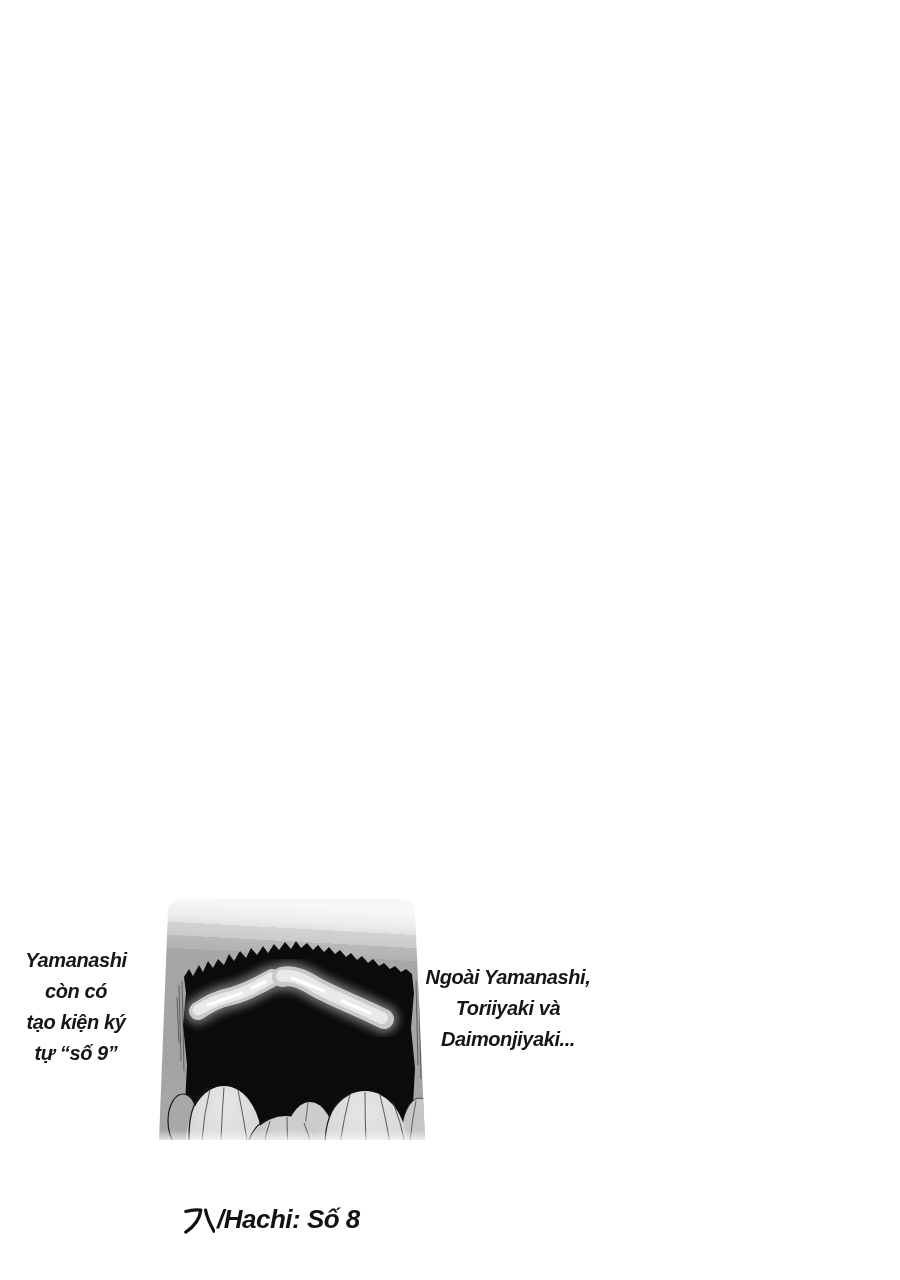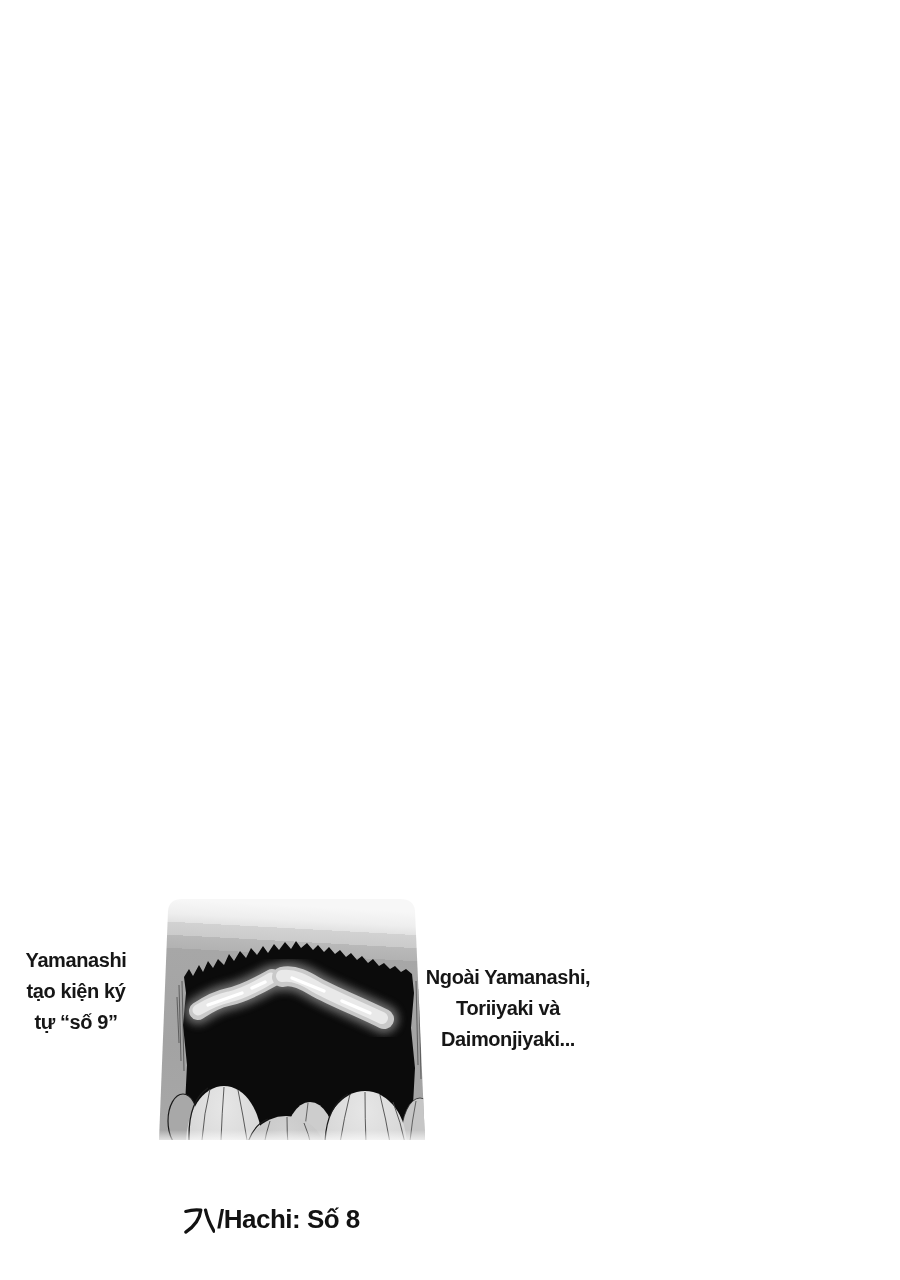--- a/index.html
+++ b/index.html
@@ -1,18 +1,18 @@
 <!DOCTYPE html>
 <html><head>
 <meta charset="utf-8">
 <style>
   html,body{margin:0;padding:0;background:#ffffff;}
   .page{
     position:relative;width:900px;height:1280px;background:#ffffff;overflow:hidden;
-    font-family:"Liberation Sans","DejaVu Sans",sans-serif;color:#111;
+    font-family:"Liberation Sans","DejaVu Sans",sans-serif;color:#111;font-style:italic;
   }
   .speech{
     position:absolute;font-weight:700;text-align:center;
     font-size:20px;line-height:31px;letter-spacing:-0.4px;color:#161616;
   }
   .speech-left{left:0px;top:945px;width:152px;}
   .speech-right{left:419px;top:962px;width:178px;}
   .speech div{white-space:nowrap;}
   .panel{position:absolute;left:158px;top:893px;width:278px;height:252px;}
   .panel svg{display:block;width:278px;height:252px;}
@@ -23,20 +23,21 @@
   }
   .caption .kanji{width:34px;height:32px;margin-right:2px;flex:0 0 auto;}
 </style>
 </head>
 <body>
 
 <div class="page">
 
   <div class="speech speech-left">
     <div>Yamanashi</div>
+    <div>còn có</div>
     <div>tạo kiện ký</div>
     <div>tự “số 9”</div>
   </div>
 
   <div class="speech speech-right">
     <div>Ngoài Yamanashi,</div>
     <div>Toriiyaki và</div>
     <div>Daimonjiyaki...</div>
   </div>
 

